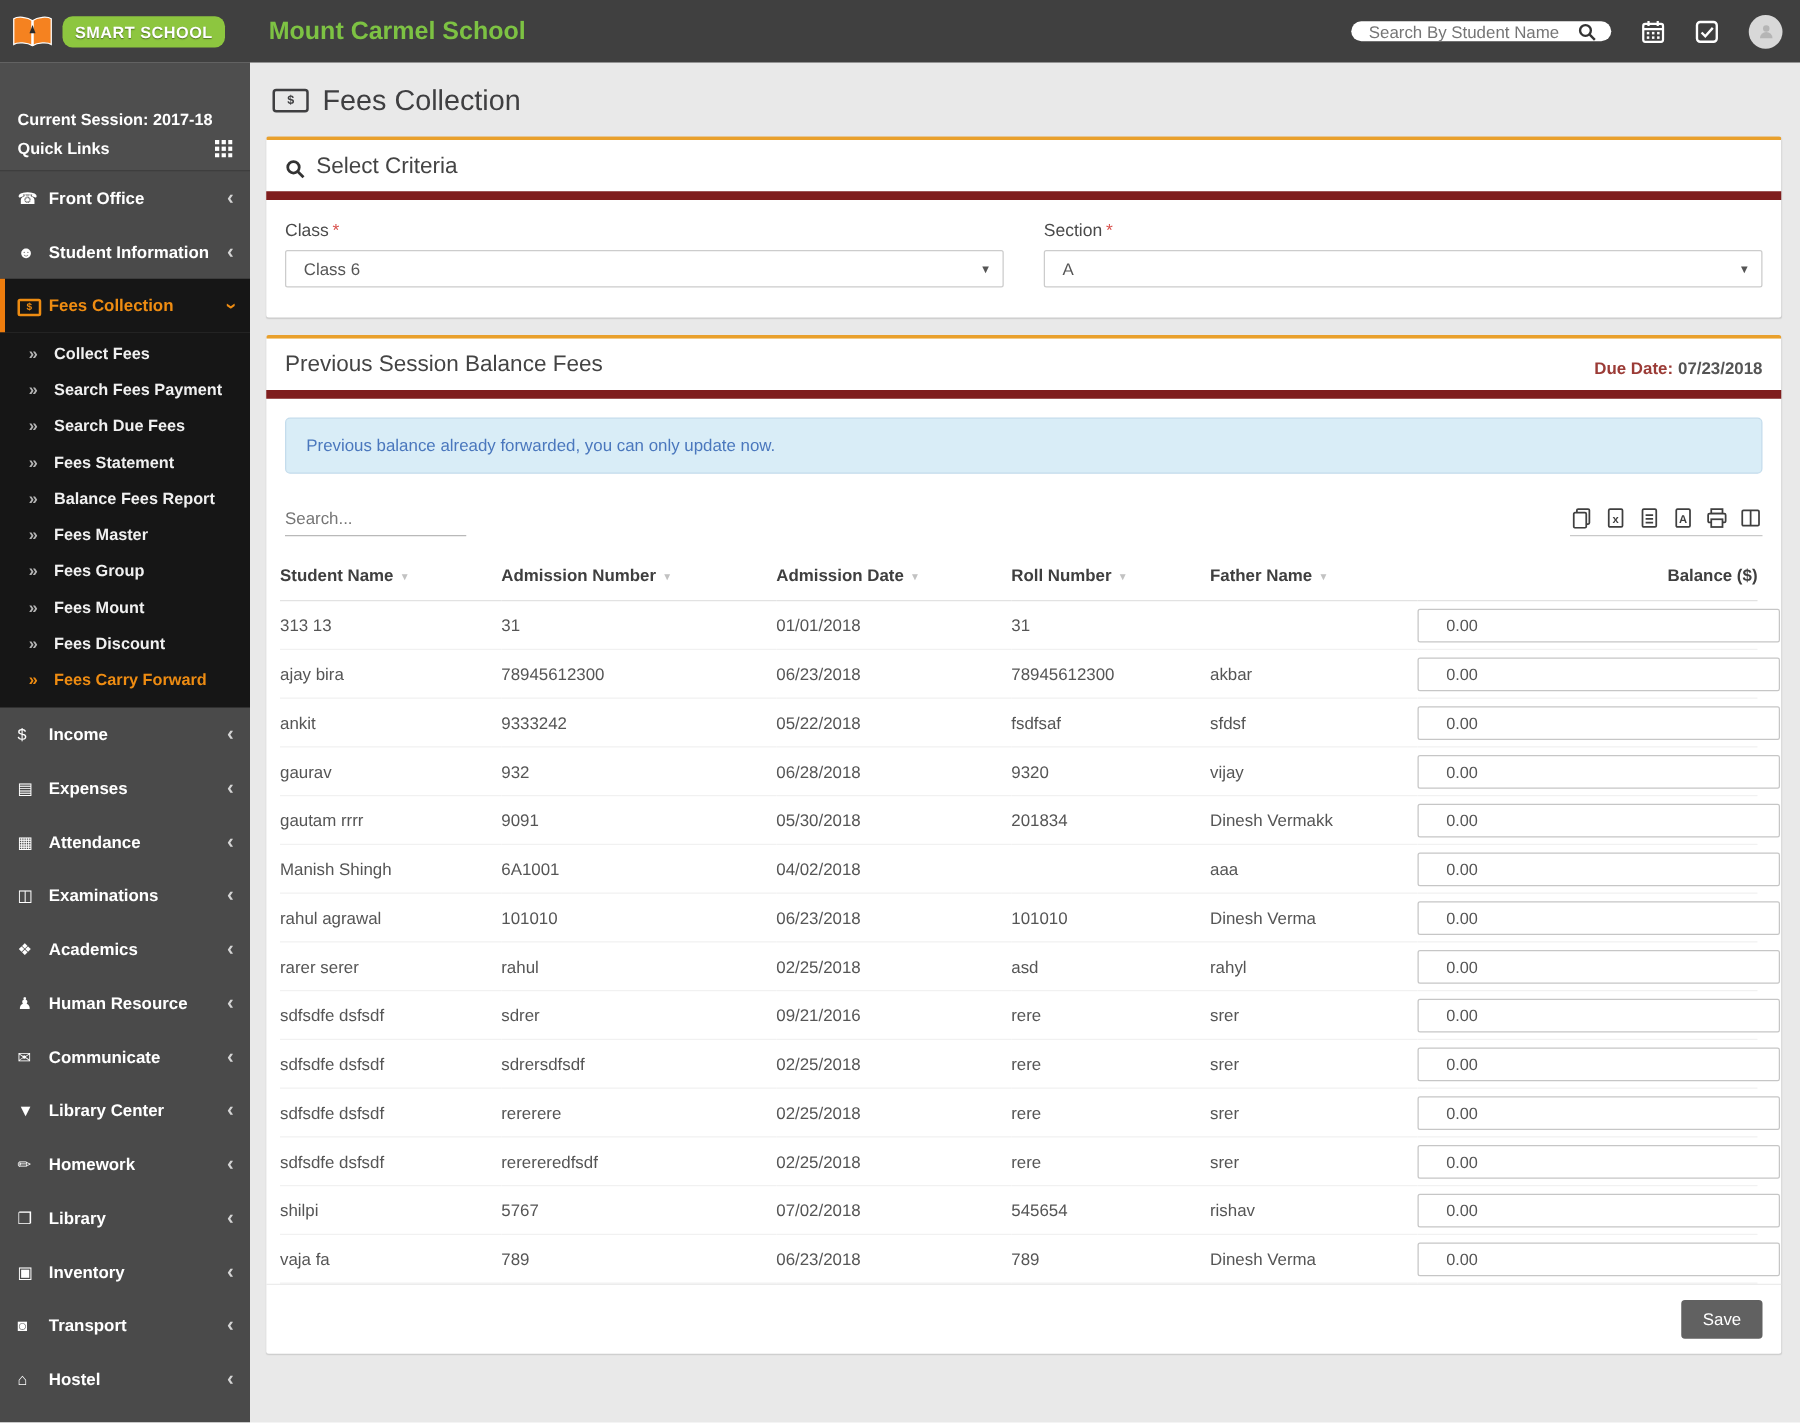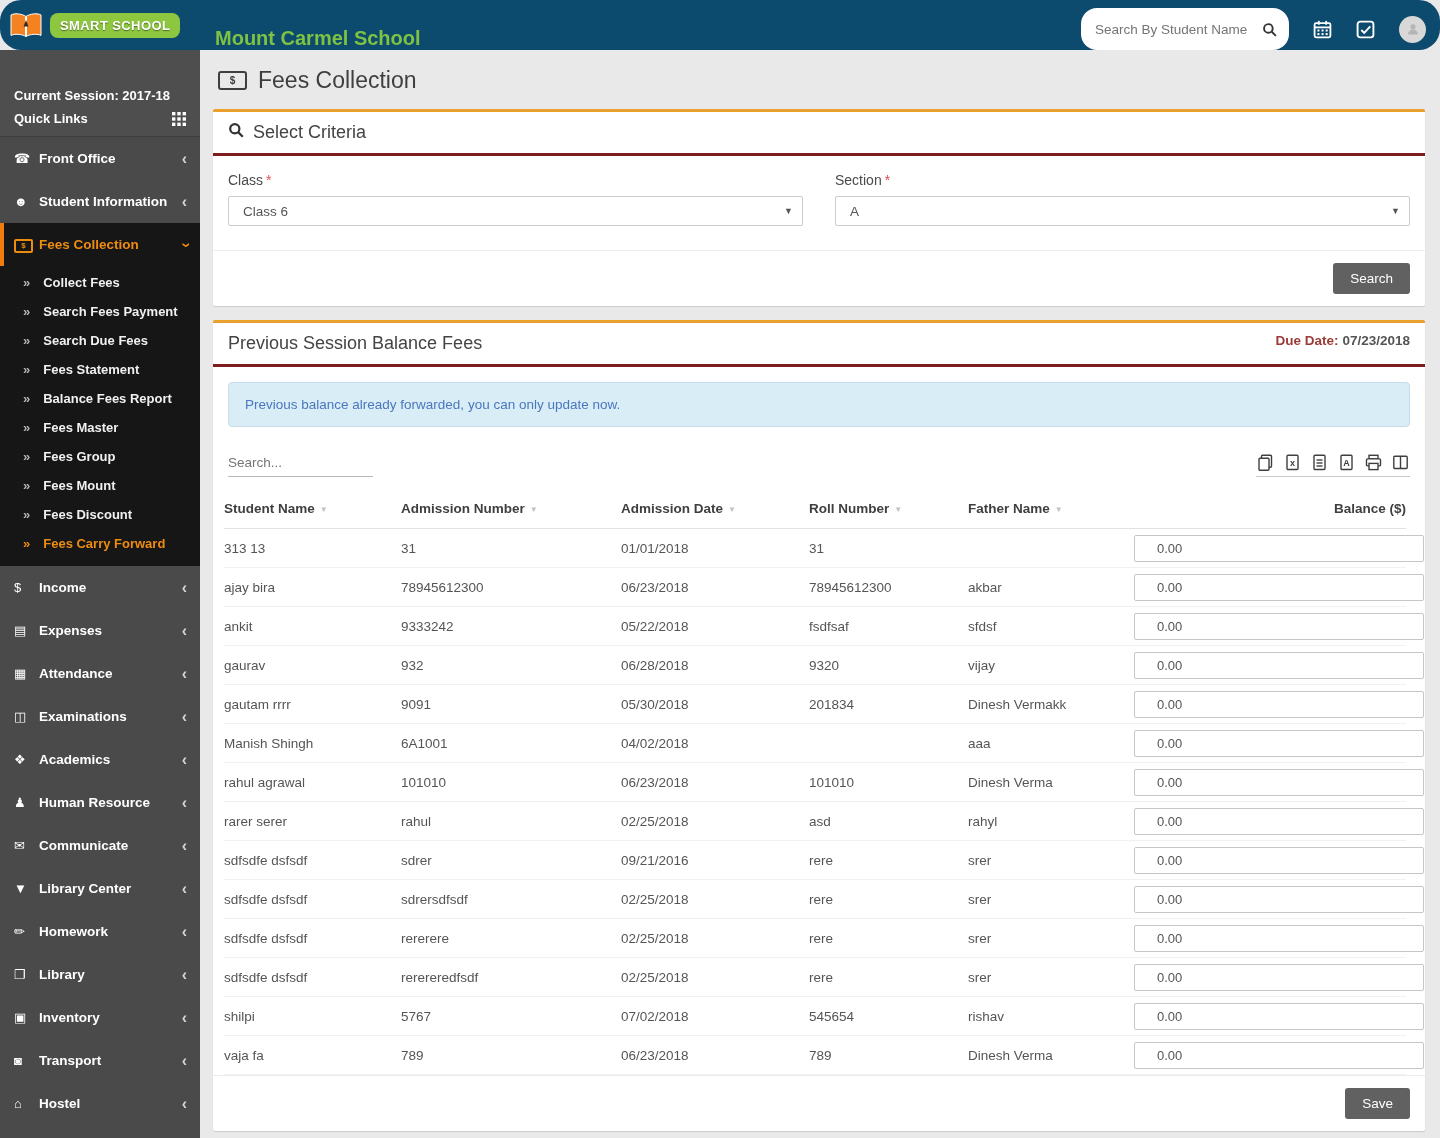--- a/index.html
+++ b/index.html
@@ -4,26 +4,26 @@
 <style>
   html,body { margin:0; padding:0; }
   body {
     width:1440px; height:1138px; overflow:hidden;
     font-family:"Liberation Sans", sans-serif;
     background:#e9e9e9;
   }
   .app { position:relative; width:1440px; height:1138px; }
 
   
-  .topbar { height:50px; background:#0c4a6e; display:flex; align-items:flex-end; position:relative; z-index:5;border-radius:21px; }
+  .topbar { height:50px; background:#404040; display:flex; align-items:center; position:relative; z-index:5; }
   .brand-area { width:200px; min-width:200px; height:100%; display:flex; align-items:center; gap:7px; padding-left:9px; box-sizing:border-box; cursor:pointer; }
   .brand-pill { background:#8dc63f; color:#fff; font-weight:700; font-size:13px; padding:5px 10px; border-radius:8px; letter-spacing:.4px; text-shadow:0 1px 1px rgba(0,0,0,.45); white-space:nowrap; }
   .school-name { color:#7dc243; font-size:20px; font-weight:700; margin-left:15px; }
   .topbar-right { margin-left:auto; display:flex; align-items:center; gap:24px; padding-right:14px; }
-  .top-search { width:208px; height:42px; background:#fff; border-radius:16px; display:flex; align-items:center; padding:0 12px; gap:6px; box-sizing:border-box; }
+  .top-search { width:208px; height:16px; background:#fff; border-radius:16px; display:flex; align-items:center; padding:0 12px; gap:6px; box-sizing:border-box; }
   .top-search input { border:0; outline:0; flex:1; min-width:0; font-size:13.5px; color:#666; background:transparent; font-family:inherit; }
   .icon-btn { color:#fff; display:flex; cursor:pointer; }
   .avatar { width:27px; height:27px; border-radius:50%; background:#d8d8d8; display:flex; align-items:center; justify-content:center; cursor:pointer; }
 
   
   .sidebar { position:absolute; top:50px; left:0; width:200px; bottom:0; background:#4a4a4a; overflow:hidden; }
   .session-block { padding:9px 14px 10px; border-bottom:1px solid #3e3e3e; color:#fff; background:#4e4e4e; }
   .session-line { font-size:13px; font-weight:700; margin-bottom:8px;margin-top:29px; }
   .quick-row { display:flex; align-items:center; justify-content:space-between; font-size:13px; font-weight:700; cursor:pointer; }
   .nav-item { height:43px; display:flex; align-items:center; padding:0 13px 0 14px; color:#fff; cursor:pointer; box-sizing:border-box; }
@@ -38,21 +38,21 @@
   .submenu-item { height:29px; display:flex; align-items:center; gap:13px; padding-left:23px; color:#f0f0f0; font-size:13px; font-weight:700; cursor:pointer; }
   .sub-arrow { color:#b5b5b5; font-size:13px; }
   .submenu-item.active, .submenu-item.active .sub-arrow { color:#ee8c12; }
 
   
   .main { margin-left:200px; padding:12px 15px 0 13px; }
   .page-title { display:flex; align-items:center; gap:11px; color:#3f3f41; font-size:23px; padding:5px 0 15px 5px; }
   .title-bill { width:25px; height:15px; border:2.5px solid #3f3f41; border-radius:3px; display:flex; align-items:center; justify-content:center; font-size:10px; font-weight:700; color:#3f3f41; }
 
   .panel { background:#fff; border-top:3px solid #e9a02c; border-radius:2px; box-shadow:0 1px 1px rgba(0,0,0,.13); margin-bottom:14px; }
-  .panel-header { display:flex; align-items:flex-start; padding:10px 15px; border-bottom:3px solid #7f1d1d; color:#444; font-size:18px; }
+  .panel-header { display:flex; align-items:flex-end; padding:10px 15px; border-bottom:7px solid #7f1d1d; color:#444; font-size:18px; }
   .hdr-icon { margin-right:9px; display:flex; color:#333; }
   .ph-right { margin-left:auto; font-size:13.5px; }
   .due-label { color:#9b3b36; font-weight:700; }
   .due-value { color:#555; font-weight:700; margin-left:4px; }
 
   .criteria-body { display:flex; gap:32px; padding:16px 15px 24px; }
   .form-col { flex:1; }
   .form-label { font-size:14px; color:#4a4a4a; margin-bottom:8px; }
   .req { color:#d9534f; margin-left:3px; }
   .select-box { position:relative; height:30px; border:1px solid #ccc; border-radius:2px; display:flex; align-items:center; padding:0 26px 0 14px; font-size:13.5px; color:#555; background:#fff; cursor:pointer; box-sizing:border-box; }
@@ -311,23 +311,20 @@
         </div>
         <div class="form-col">
           <div class="form-label">
             <span>Section</span><span class="req">*</span>
           </div>
           <div class="select-box">
             <span>A</span>
             <span class="select-caret">▼</span>
           </div>
         </div>
-      </div>
-      <div class="panel-footer">
-        <button class="btn-grey">Search</button>
       </div>
     </div>
 
     <div class="panel">
       <div class="panel-header">
         <span>Previous Session Balance Fees</span>
         <span class="ph-right">
           <span class="due-label">Due Date:</span><span class="due-value">07/23/2018</span>
         </span>
       </div>

